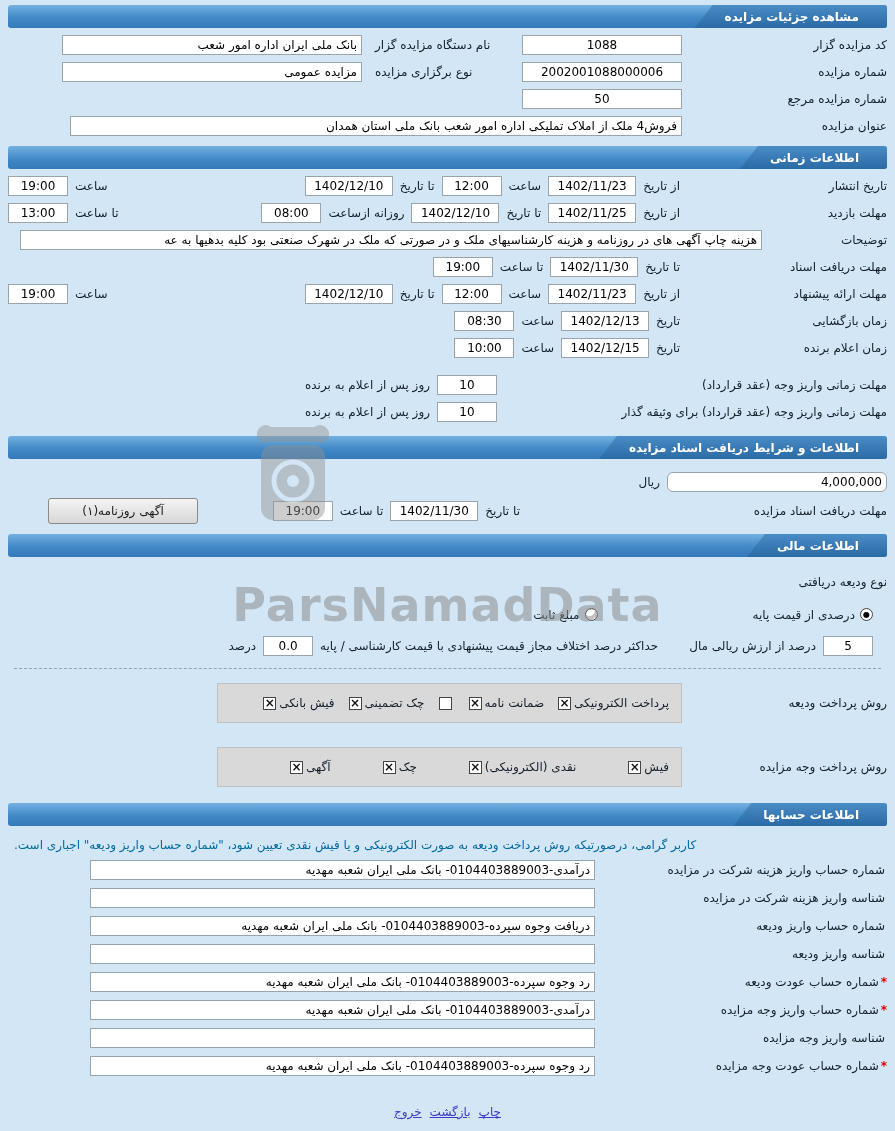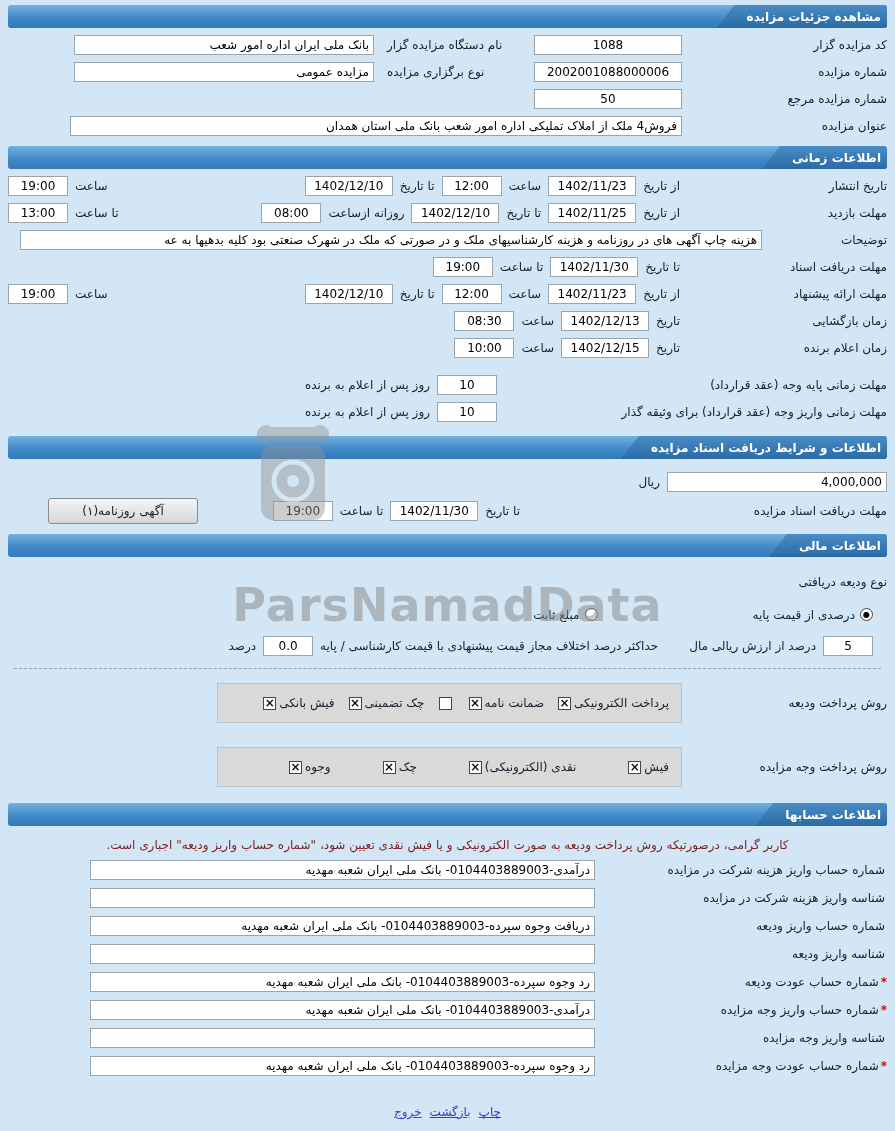--- a/index.html
+++ b/index.html
@@ -17,42 +17,42 @@
   .bar {
     position:relative;
     height:23px;
     margin:10px 8px 6px;
     background:linear-gradient(180deg,#74b1e0 0%, #4189c7 55%, #3579b8 100%);
     border-radius:3px;
   }
   .bar-tab {
     position:absolute; right:0; top:0; height:100%;
     display:flex; align-items:center;
-    padding:0 6px 0 30px;
+    padding:0 28px 0 30px;
     background:linear-gradient(180deg,#4a8cc6,#2a6aa5);
     clip-path:polygon(18px 0,100% 0,100% 100%,0 100%);
     border-radius:0 3px 3px 0;
     text-align:center;
   }
   .bar-title { color:#fff; font-weight:bold; font-size:12px; white-space:nowrap; }
   
   .row { display:flex; align-items:center; margin:6px 8px; min-height:21px; column-gap:5px; }
   .lbl { text-align:right; padding-left:10px; white-space:nowrap; }
   .lbl-mid { white-space:nowrap; text-align:left; padding:0 8px; }
   .flabel { white-space:nowrap; padding:0 2px; }
   .w120{width:120px}.w150{width:150px}.w200{width:200px}.w360{width:360px}.w385{width:385px}
   .inp {
     height:20px; border:1px solid #9aa4ac; background:#fff;
     font-family:inherit; font-size:12px; color:#000; padding:0 4px;
   }
   .num { direction:ltr; text-align:center; }
-  .num-right { direction:ltr; text-align:right; }
+  .num-right { direction:ltr; text-align:right;border-radius:6px; }
   .rtl-text { direction:rtl; text-align:right; }
   .inp-date{width:88px}.inp-time{width:60px}.inp-days{width:60px}.inp-small{width:50px}
-  .inp-fee{width:220px}.inp-wide{width:612px}.inp-name{width:300px}.inp-code{width:148px}
+  .inp-fee{width:220px}.inp-wide{width:612px}.inp-name{width:300px}.inp-code{width:160px}
   .inp-desc{flex:1; margin-left:12px;}
   .inp-acc{width:505px}
   .fgroup { display:flex; align-items:center; column-gap:5px; }
   .far { margin-right:auto; }
   .dash { border-top:1px dashed #89a5b8; margin:12px 14px; }
   
   .chk-box {
     width:465px; height:40px; background:#d9d9d9; border:1px solid #c0c0c0;
     display:flex; align-items:center; padding:0 12px; column-gap:14px;
   }
@@ -65,21 +65,21 @@
   }
   .radio {
     width:13px; height:13px; background:#fff; border:1px solid #444; border-radius:50%;
     display:inline-flex; align-items:center; justify-content:center;
     font-size:8px; line-height:1; color:#000; cursor:pointer;
   }
   .radio-item { display:flex; align-items:center; column-gap:5px; }
   .gap-right-150 { margin-right:150px; }
   .pad14 { padding-right:14px; }
   
-  .notice { color:#7f1d1d; margin:12px 14px 4px; text-align:center; white-space:nowrap; }
+  .notice { color:#0369a1; margin:12px 14px 4px; text-align:left; white-space:nowrap; }
   .star { color:#e00000; font-weight:bold; padding-left:2px; }
   .acc-row { display:flex; align-items:center; margin:8px 8px; }
   .acc-lbl { width:278px; text-align:right; padding-left:10px; white-space:nowrap;margin-left:14px; }
   .news-btn {
     margin-right:auto; margin-left:40px;
     min-width:150px; height:26px;
     background:linear-gradient(180deg,#f4f4f4,#d7d7d7);
     border:1px solid #8a8a8a; border-radius:3px;
     font-family:inherit; font-size:12px; color:#222; cursor:pointer;
   }
@@ -203,21 +203,21 @@
 
 <div class="row">
   <span class="lbl w200">زمان اعلام برنده</span>
   <span class="flabel">تاریخ</span>
   <input class="inp inp-date num" readonly="" value="1402/12/15" style="">
   <span class="flabel">ساعت</span>
   <input class="inp inp-time num" readonly="" value="10:00" style="">
 </div>
 
 <div class="row" style="margin-top:16px;">
-  <span class="lbl w385">مهلت زمانی پایه وجه (عقد قرارداد)</span>
+  <span class="lbl w385">مهلت زمانی واریز وجه (عقد قرارداد)</span>
   <input class="inp inp-days num" readonly="" value="10" style="">
   <span class="flabel">روز پس از اعلام به برنده</span>
 </div>
 
 <div class="row">
   <span class="lbl w385">مهلت زمانی واریز وجه (عقد قرارداد) برای وثیقه گذار</span>
   <input class="inp inp-days num" readonly="" value="10" style="">
   <span class="flabel">روز پس از اعلام به برنده</span>
 </div>
 
@@ -307,21 +307,21 @@
     </span>
     <span class="chk-item">
       <span>نقدی (الکترونیکی)</span>
       <span class="cb">×</span>
     </span>
     <span class="chk-item">
       <span>چک</span>
       <span class="cb">×</span>
     </span>
     <span class="chk-item">
-      <span>وجوه</span>
+      <span>آگهی</span>
       <span class="cb">×</span>
     </span>
   </div>
 </div>
 
 <div class="bar" style="margin-top:16px;">
   <div class="bar-tab">
     <span class="bar-title">اطلاعات حسابها</span>
   </div>
 </div>

